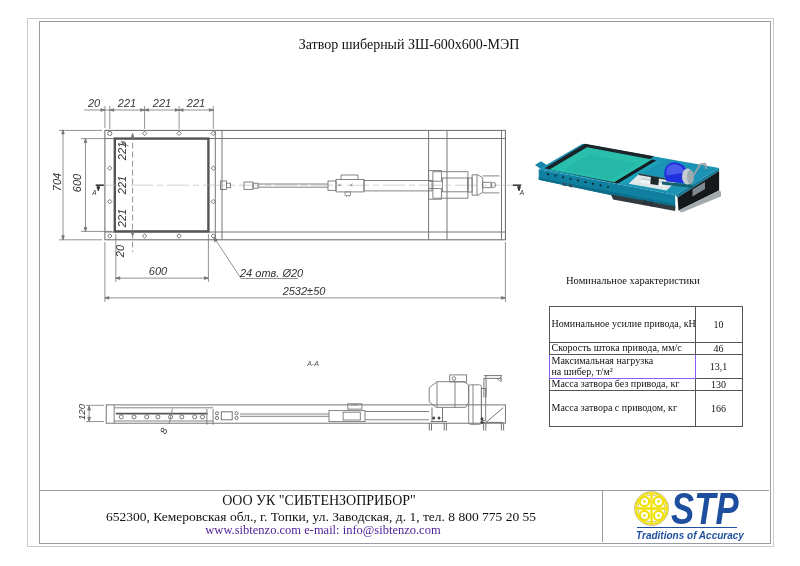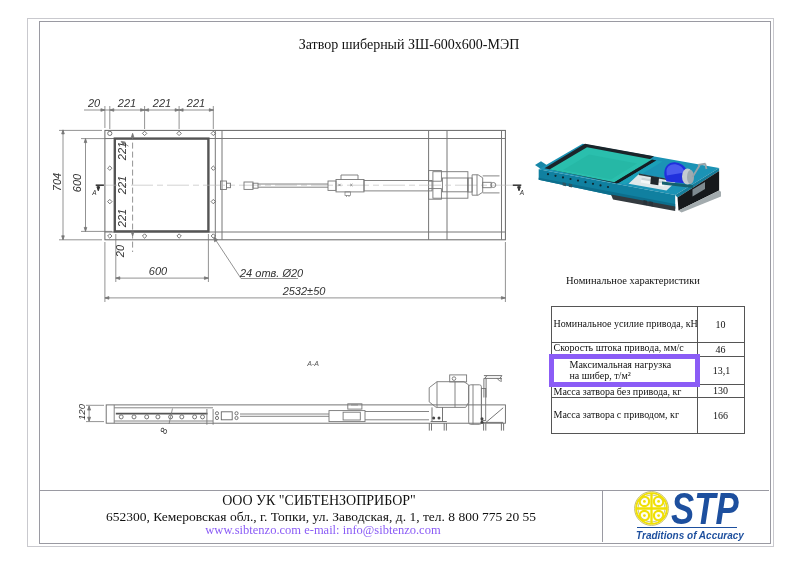--- a/index.html
+++ b/index.html
@@ -306,21 +306,21 @@
   <tbody>
           <tr>
             <td style="border:1px solid #555;width:143px;height:10.3px;padding:0 0 0 2px;line-height:1;white-space:nowrap;overflow:hidden;">Номинальное усилие привода, кН</td>
             <td style="border:1px solid #555;width:22px;text-align:center;padding:12px;">10</td>
           </tr>
   <tr>
             <td style="border:1px solid #555;height:11px;padding:0 0 0 2px;line-height:1;white-space:nowrap;overflow:hidden;">Скорость штока привода, мм/с</td>
             <td style="border:1px solid #555;text-align:center;padding:0;">46</td>
           </tr>
   <tr>
-            <td style="border:5px solid #8b5cf6;height:23.2px;padding:0 0 0 16px;line-height:1.12;">Максимальная нагрузка<br>на шибер, т/м²</td>
+            <td style="border:1px solid #8b5cf6;height:23.2px;padding:0 0 0 2px;line-height:1.12;">Максимальная нагрузка<br>на шибер, т/м²</td>
             <td style="border:1px solid #555;text-align:center;padding:0;">13,1</td>
           </tr>
   <tr>
             <td style="border:1px solid #555;height:10.3px;padding:0 0 0 2px;line-height:1;white-space:nowrap;overflow:hidden;">Масса затвора без привода, кг</td>
             <td style="border:1px solid #555;text-align:center;padding:0;margin-left:32px;">130</td>
           </tr>
   <tr>
             <td style="border:1px solid #555;height:11px;padding:0 0 0 2px;line-height:1;white-space:nowrap;overflow:hidden;">Масса затвора с приводом, кг</td>
             <td style="border:1px solid #555;text-align:center;padding:12px;">166</td>
           </tr>
@@ -329,21 +329,21 @@
 </div>
 
 <div class="abs" style="left:39px;top:490px;width:730px;height:0;border-top:1px solid #9a9aa2;"></div>
 
 <div class="abs" style="left:602px;top:490px;width:0;height:52px;border-left:1px solid #9a9aa2;"></div>
 
 <div class="abs" style="left:40px;top:492.5px;width:558px;text-align:center;font-size:14px;color:#111;">ООО УК "СИБТЕНЗОПРИБОР"</div>
 
 <div class="abs" style="left:40px;top:508.5px;width:562px;text-align:center;font-size:13.5px;color:#111;">652300, Кемеровская обл., г. Топки, ул. Заводская, д. 1, тел. 8 800 775 20 55</div>
 
-<div class="abs" style="left:44px;top:522.5px;width:558px;text-align:center;font-size:12.5px;color:#8b5cf6;">www.sibtenzo.com e-mail: info@sibtenzo.com</div>
+<div class="abs" style="left:44px;top:522.5px;width:558px;text-align:center;font-size:12.5px;color:#4c1d95;">www.sibtenzo.com e-mail: info@sibtenzo.com</div>
 
 <svg class="abs" style="left:633px;top:490px;" width="37" height="37" viewBox="0 0 37 37">
   <circle cx="18.5" cy="18.5" r="16.9" fill="#fffef2" stroke="#c5bd6a" stroke-width="1"></circle>
   <circle cx="18.5" cy="18.5" r="15.4" fill="none" stroke="#f0e004" stroke-width="1.9"></circle>
   <circle cx="18.5" cy="18.5" r="13.6" fill="none" stroke="#b8b068" stroke-width="0.7"></circle>
   <g stroke="#f0e004" fill="none">
     <path d="M18.5 3.8 V33.2 M3.8 18.5 H33.2" stroke-width="2.3"></path>
     <circle cx="11.4" cy="11.4" r="4.7" stroke-width="2.1"></circle>
     <circle cx="25.6" cy="11.4" r="4.7" stroke-width="2.1"></circle>
     <circle cx="11.4" cy="25.6" r="4.7" stroke-width="2.1"></circle>

